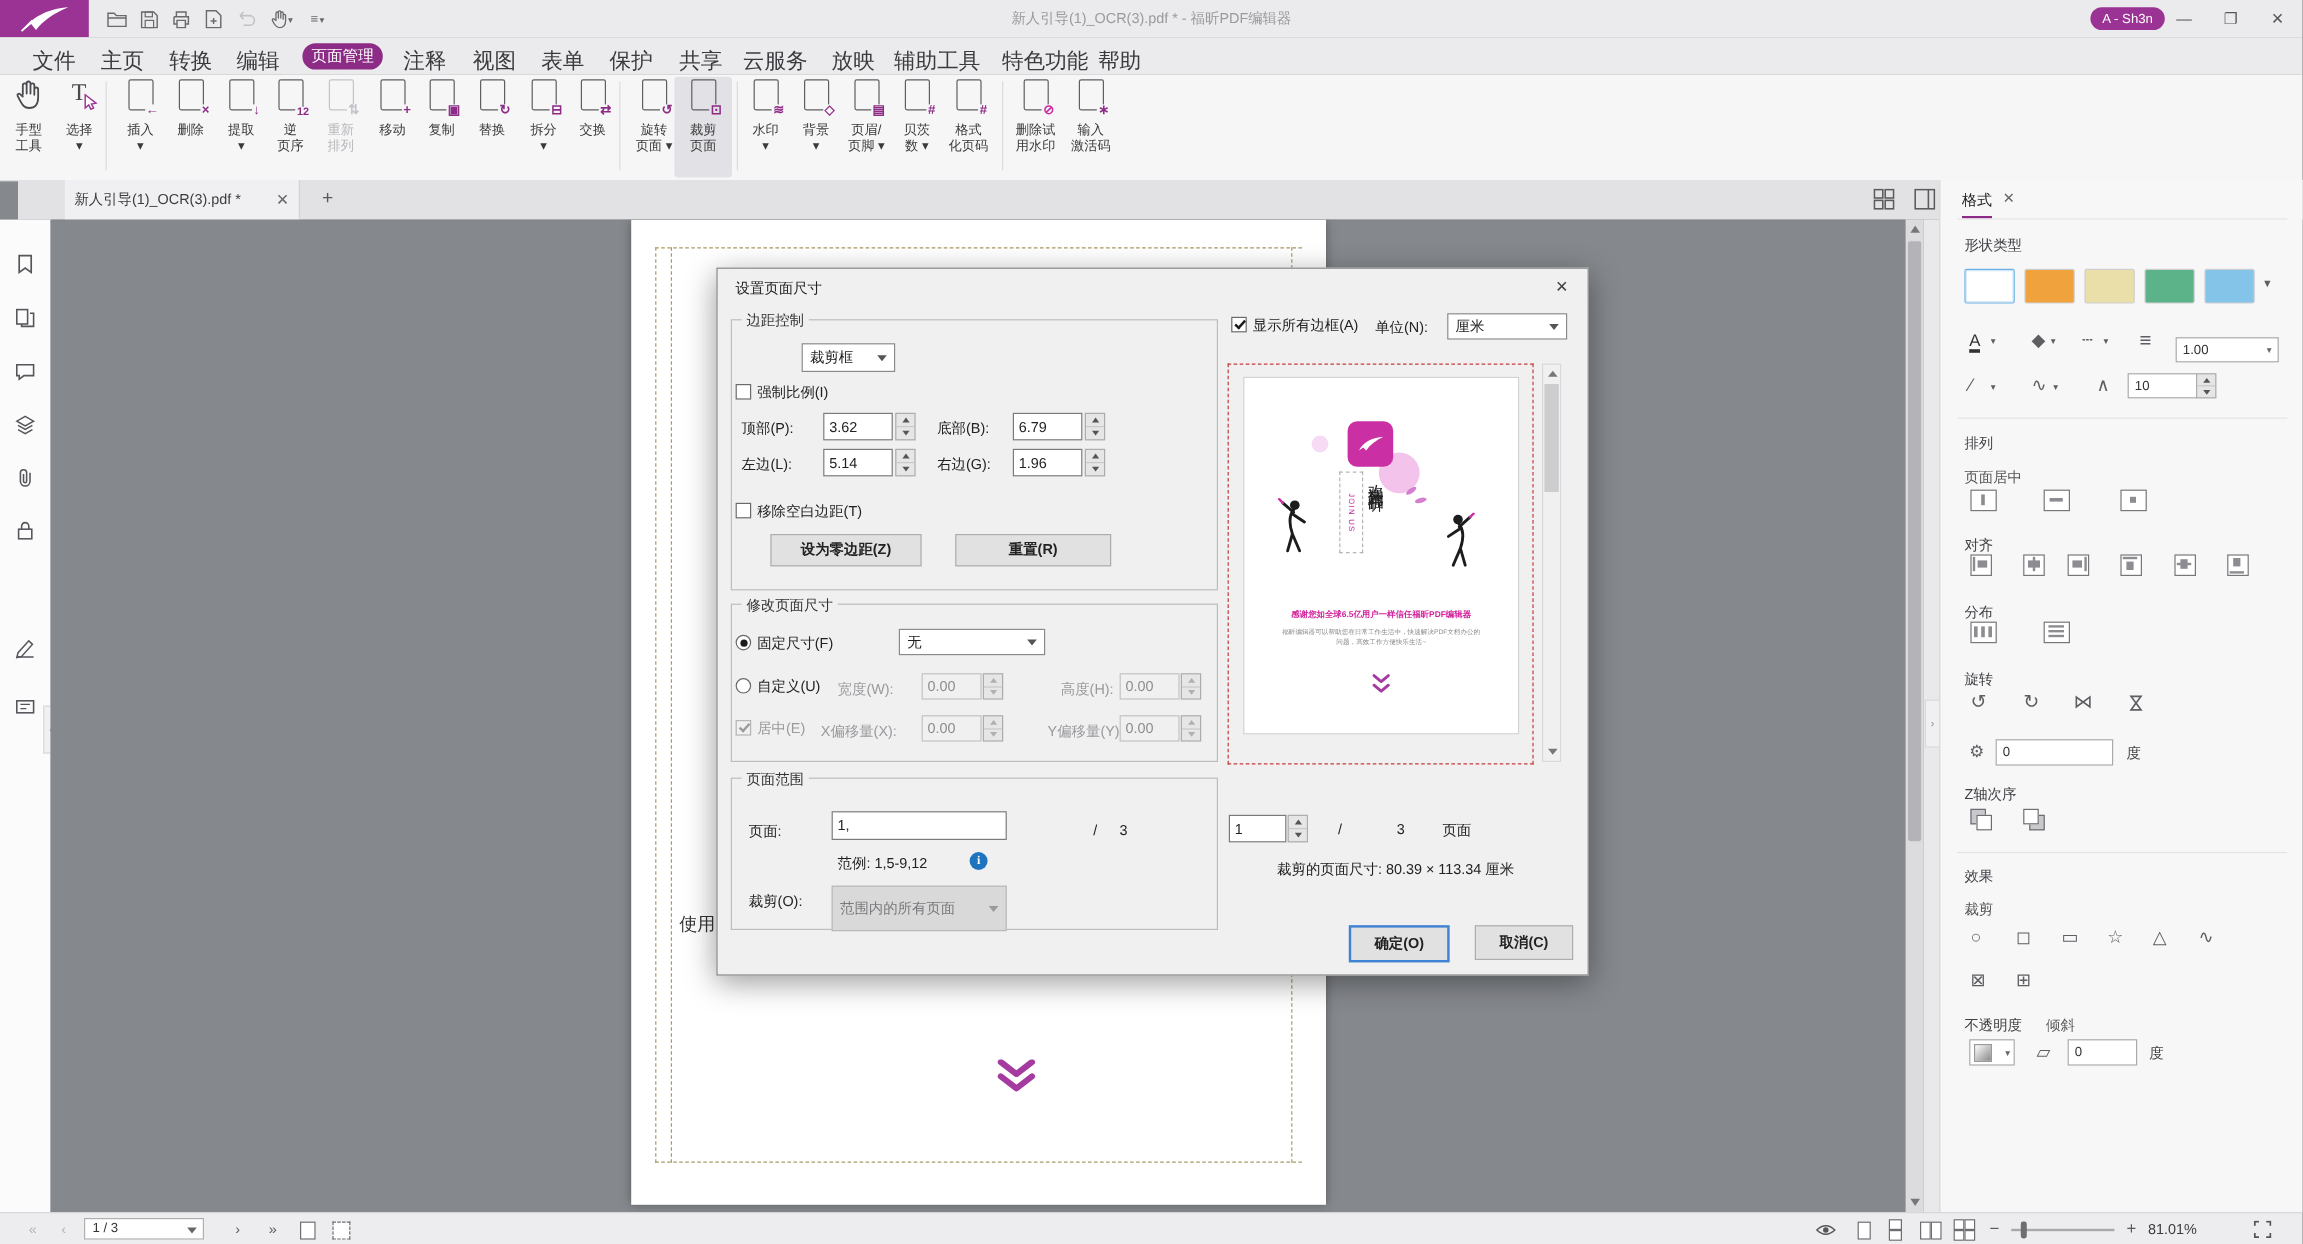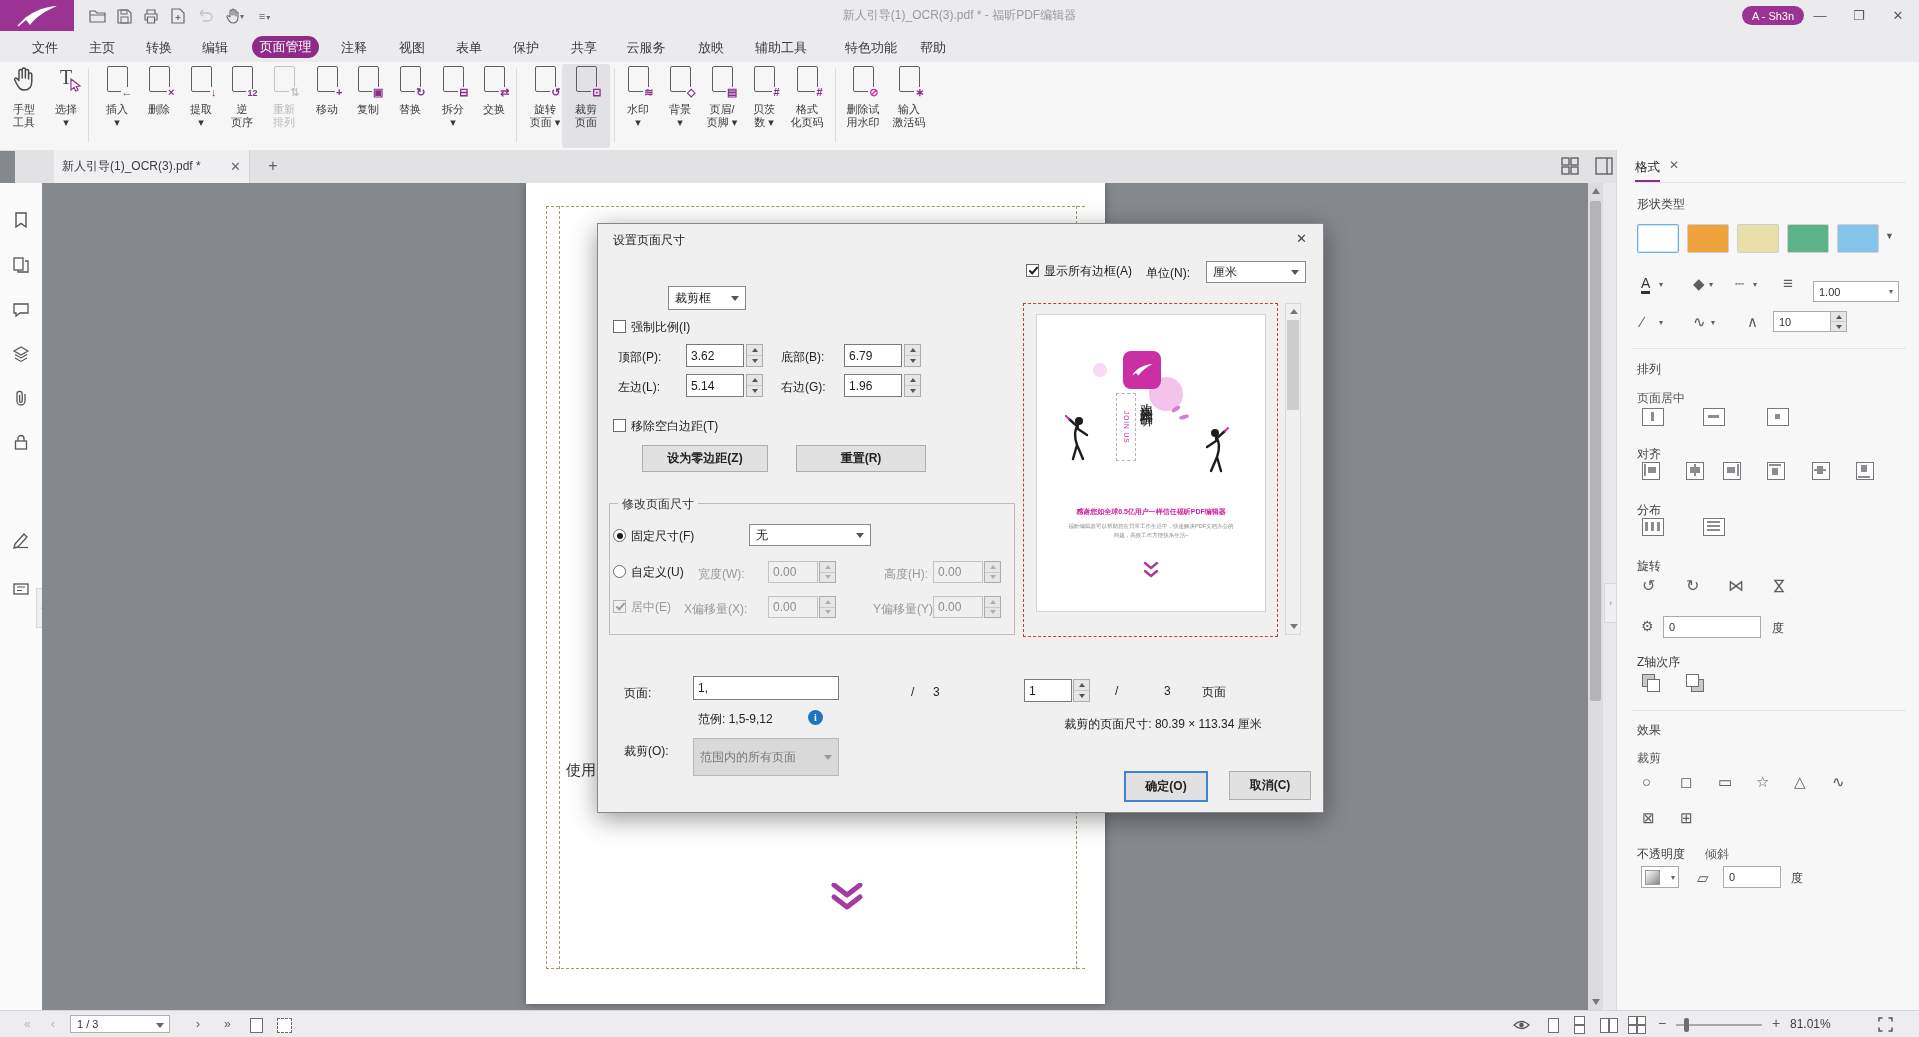--- a/index.html
+++ b/index.html
@@ -9,21 +9,21 @@
   
   .titlebar{position:absolute;left:0;top:0;width:1919px;height:31px;background:#ebebed;}
   .logo{position:absolute;left:0;top:0;width:74px;height:31px;background:#9b3394;display:flex;align-items:center;justify-content:center;}
   .qat{position:absolute;top:5px;width:22px;height:22px;display:flex;align-items:center;justify-content:center;}
   .wintitle{position:absolute;left:0;top:0;width:100%;height:31px;display:flex;align-items:center;justify-content:center;color:#9a9a9c;font-size:12px;pointer-events:none;}
   .userpill{position:absolute;left:1742px;top:6px;width:62px;height:19px;border-radius:10px;background:#9b3394;color:#fff;
             font-size:11px;display:flex;align-items:center;justify-content:center;}
   .winbtn{position:absolute;top:4px;width:28px;height:22px;display:flex;align-items:center;justify-content:center;color:#5a5a5e;font-size:13px;}
   
   .menubar{position:absolute;left:0;top:31px;width:1919px;height:31px;background:#ebebed;}
-  .menuitem{position:absolute;top:8px;transform:translateX(-50%);color:#3b3b3f;font-size:13px;white-space:nowrap;}
+  .menuitem{position:absolute;top:8px;transform:translateX(-50%);color:#3b3b3f;font-size:18px;white-space:nowrap;}
   .menupill{position:absolute;left:252px;top:5px;width:67px;height:22px;border-radius:11px;background:#8d2c87;color:#fff;
             display:flex;align-items:center;justify-content:center;font-size:13px;}
   .searchbox{position:absolute;left:1738px;top:37px;width:155px;height:20px;background:#fff;border:1px solid #d0d0d3;border-radius:3px;
              display:flex;align-items:center;padding-left:4px;box-sizing:border-box;}
   .searchbox input{border:0;outline:0;width:110px;font:12px "Liberation Sans",sans-serif;background:transparent;color:#555;}
   
   .ribbon{position:absolute;left:0;top:62px;width:1919px;height:88px;background:#f6f6f7;border-bottom:1px solid #dddde0;}
   .ritem{position:absolute;top:4px;width:44px;text-align:center;}
   .ritem .ic{height:30px;display:flex;align-items:flex-start;justify-content:center;}
   .pg{width:19px;height:24px;border:1.6px solid #5f5f63;border-radius:2px;position:relative;background:transparent;}
@@ -627,20 +627,23 @@
     <div class="pin" style="left:106px;top:716px;width:58px;height:22px">
       <span>0</span>
     </div>
     <span class="plab" style="left:174px;top:720px">度</span>
   </div>
 
   <div class="dialog">
     <span class="dlab" style="left:15px;top:8px">设置页面尺寸</span>
     <span class="dlab" style="left:698px;top:7px;font-size:13px;color:#444">✕</span>
 
+    <div class="grp" style="left:11px;top:42px;width:404px;height:224px">
+      <b>边距控制</b>
+    </div>
     <div class="combo" style="left:70px;top:62px;width:78px;height:24px">
       <span>裁剪框</span>
     </div>
     <span class="cb" style="left:15px;top:96px"></span>
     <span class="dlab" style="left:33px;top:95px">强制比例(I)</span>
 
     <span class="dlab" style="left:20px;top:125px">顶部(P):</span>
     <input class="inp" style="left: 88px; top: 120px; width: 58px; height: 23px;" value="3.62">
     <span class="spin" style="left:148px;top:120px;height:23px">
         <i class="up"></i>
@@ -706,20 +709,23 @@
         <i class="up"></i>
         <i class="dn"></i>
       </span>
     <span class="dlab dis" style="left:275px;top:377px">Y偏移量(Y):</span>
     <input class="inp dis" style="left: 335px; top: 372px; width: 50px; height: 22px;" disabled="" value="0.00">
     <span class="spin dis" style="left:386px;top:372px;height:22px">
         <i class="up"></i>
         <i class="dn"></i>
       </span>
 
+    <div class="grp" style="left:11px;top:424px;width:404px;height:125px">
+      <b>页面范围</b>
+    </div>
     <span class="dlab" style="left:26px;top:461px">页面:</span>
     <input class="inp" style="left: 95px; top: 452px; width: 146px; height: 24px;" value="1,">
     <span class="dlab" style="left:313px;top:461px">/</span>
     <span class="dlab" style="left:335px;top:461px">3</span>
     <span class="dlab" style="left:100px;top:487px">范例: 1,5-9,12</span>
     <span class="info" style="left:210px;top:486px">i</span>
     <span class="dlab" style="left:26px;top:519px">裁剪(O):</span>
     <div class="combo dis" style="left:95px;top:514px;width:146px;height:38px">
       <span>范围内的所有页面</span>
     </div>

